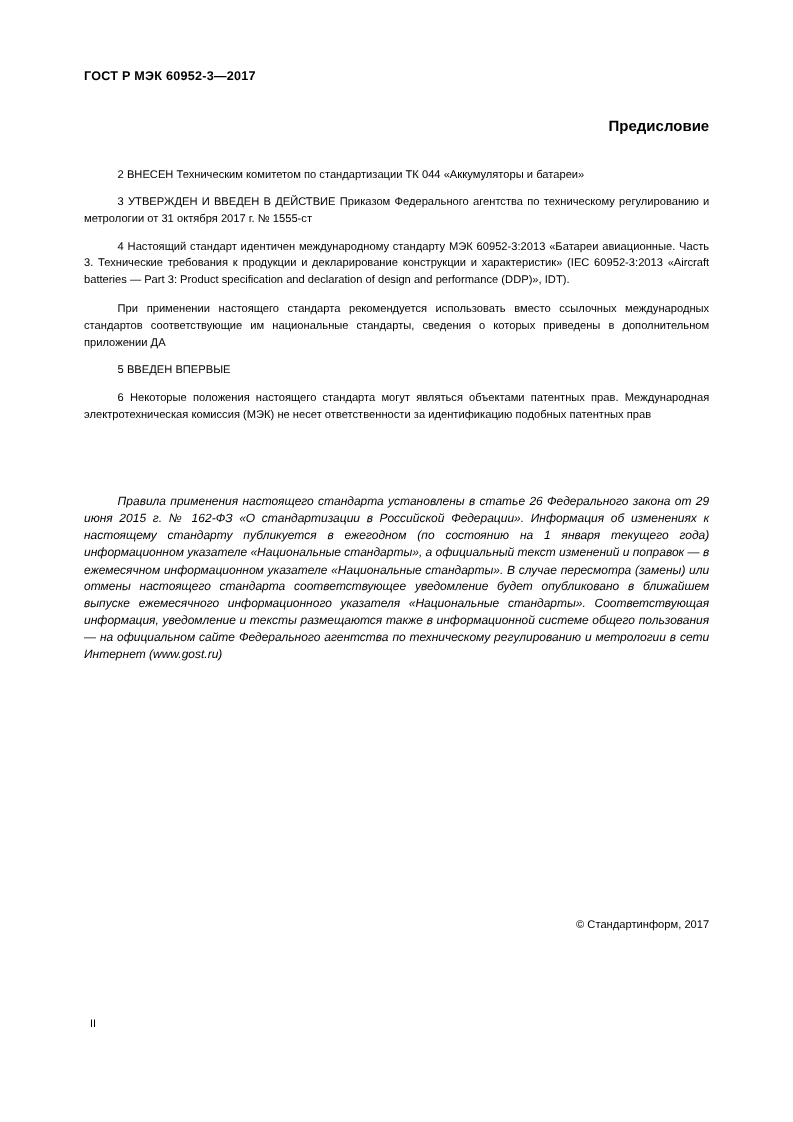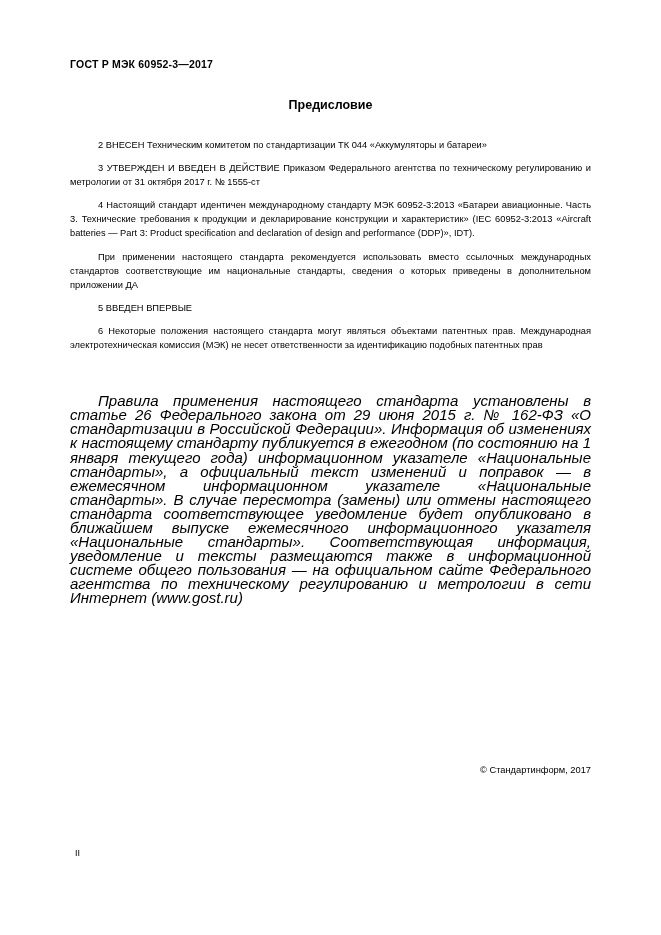--- a/index.html
+++ b/index.html
@@ -28,36 +28,36 @@
     top: 58px;
     width: 521px;
   }
   .doc-header {
     font-size: 10.5px;
     font-weight: bold;
     letter-spacing: 0.2px;
     margin: 0 0 28px 0;
   }
   .doc-title {
-    text-align: center;
+    text-align: right;
     font-size: 12.5px;
     font-weight: bold;
     margin: 0 0 26px 0;
   }
   p.para {
     font-size: 9.3px;
     line-height: 14.1px;
     text-align: justify;
     margin: 0 0 9px 0;
     text-indent: 28px;
     hyphens: manual;
   }
   .notice {
-    margin-top: 42px;
-    font-size: 15px;
+    margin-top: 60px;
+    font-size: 10px;
     line-height: 14.1px;
     font-style: italic;
     text-align: justify;
     text-indent: 28px;
   }
   .copyright {
     position: absolute;
     left: 70px;
     top: 765px;
     width: 521px;

